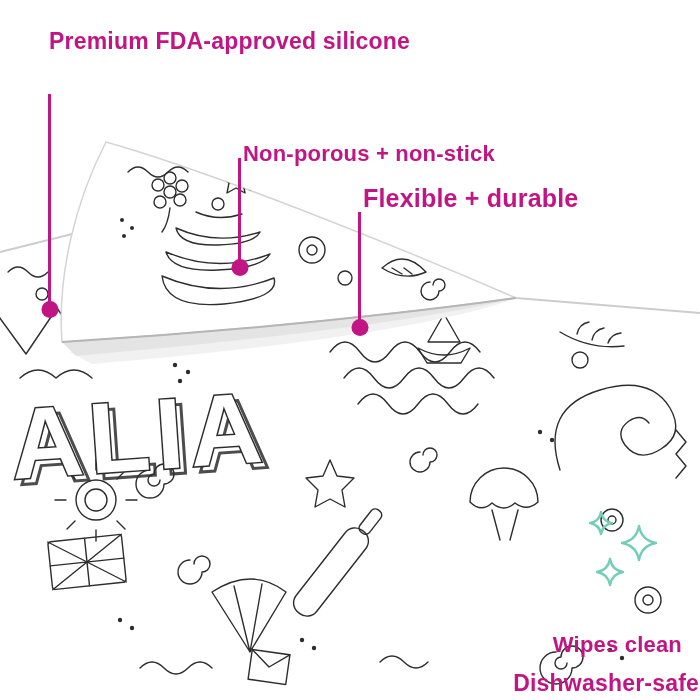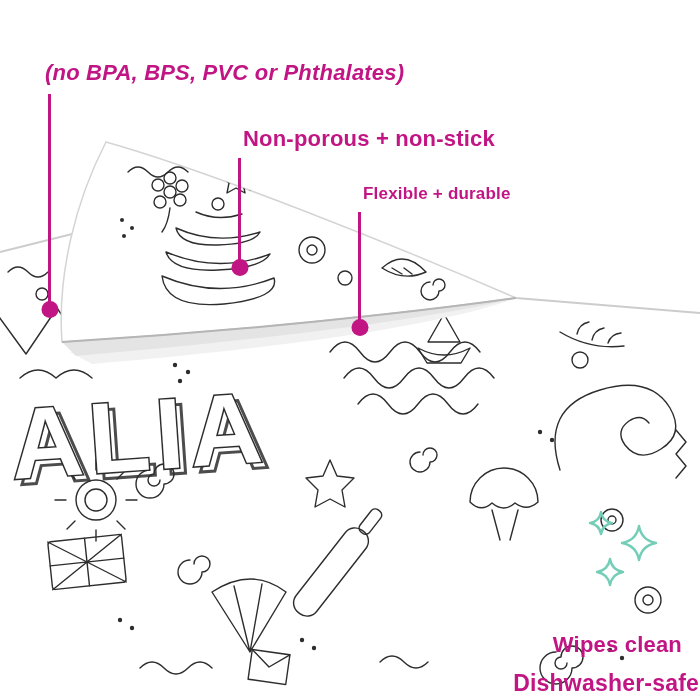--- a/index.html
+++ b/index.html
@@ -193,19 +193,19 @@
   <div class="callout" style="left:48px; top:94px; height:208px">
     <span class="dot"></span>
   </div>
   <div class="callout" style="left:238px; top:158px; height:102px">
     <span class="dot"></span>
   </div>
   <div class="callout" style="left:358px; top:212px; height:108px">
     <span class="dot"></span>
   </div>
 
-  <div class="label italic" style="left:45px; top:60px; font-size:22px">(no BPA, BPS, PVC or Phthalates)</div>
-  <div class="label" style="left:243px; top:126px; font-size:22px">Non-porous + non-stick</div>
-  <div class="label" style="left:363px; top:184px; font-size:17px">Flexible + durable</div>
+  <div class="label" style="left:49px; top:28px; font-size:23px">Premium FDA-approved silicone</div>
+  <div class="label" style="left:243px; top:141px; font-size:22px">Non-porous + non-stick</div>
+  <div class="label" style="left:363px; top:184px; font-size:25px">Flexible + durable</div>
   <div class="label" style="right:18px; top:632px; font-size:22px">Wipes clean</div>
   <div class="label" style="right:1px; top:670px; font-size:23px">Dishwasher-safe</div>
 
 </div>
 
 </body></html>

